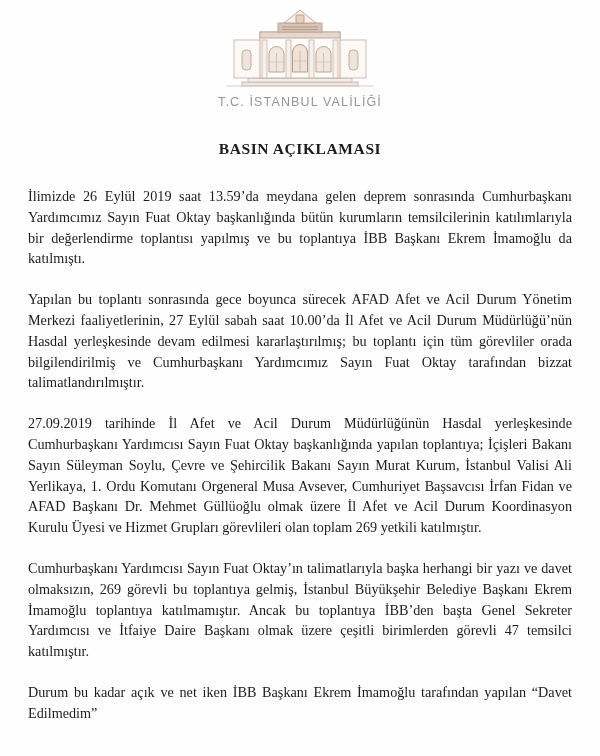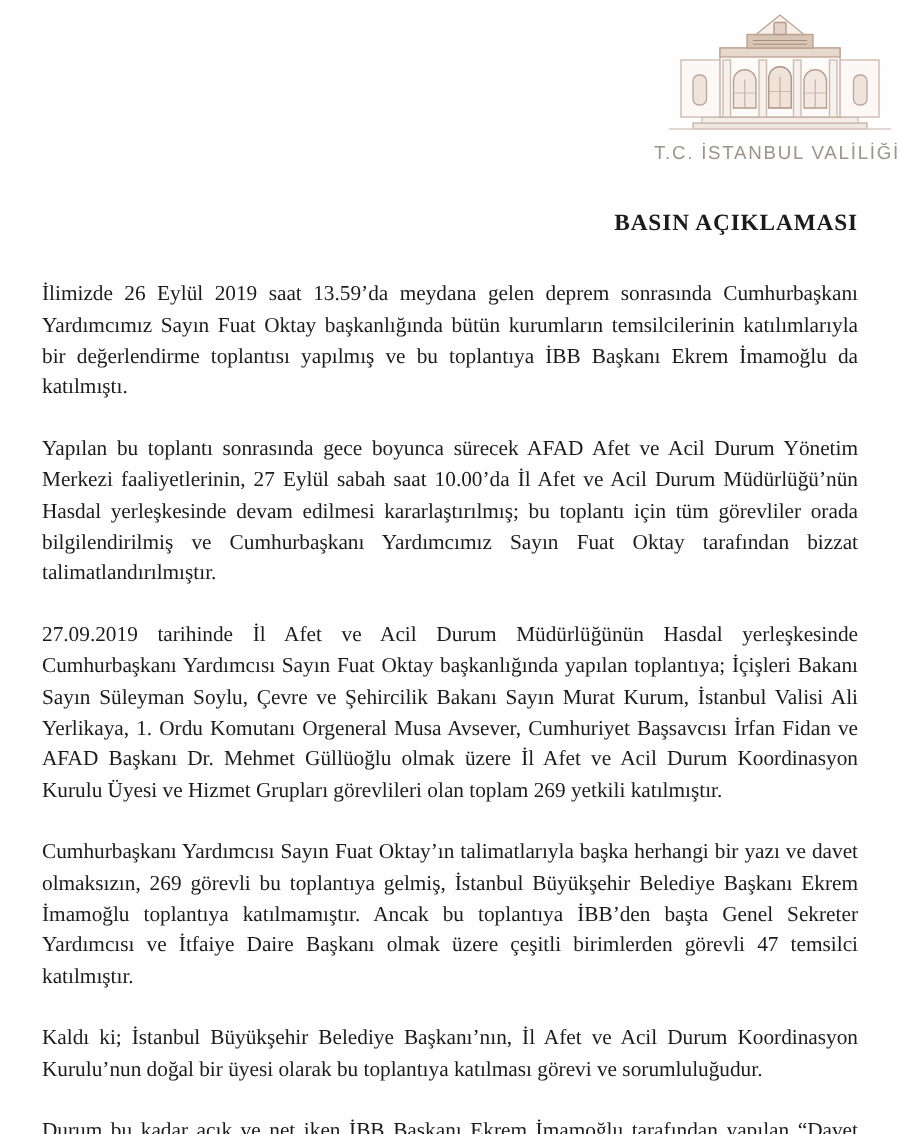--- a/index.html
+++ b/index.html
@@ -15,42 +15,42 @@
     overflow: hidden;
     font-family: "Liberation Serif", "DejaVu Serif", serif;
     color: #1b1b1b;
   }
 
   
   .letterhead {
     padding-top: 6px;
     display: flex;
     flex-direction: column;
-    align-items: flex-end;
+    align-items: center;
   }
   .crest {
     display: block;
   }
   .org-name {
     margin-top: 1px;
     font-family: "Liberation Sans", "DejaVu Sans", sans-serif;
     font-size: 12.5px;
     letter-spacing: 1.15px;
     color: #9b938f;
     text-align: center;
     white-space: nowrap;
   }
 
   
   .doc-body {
     margin: 0 28px 0 28px;
     width: 544px;
   }
   .doc-title {
-    text-align: right;
+    text-align: center;
     font-size: 15.5px;
     font-weight: bold;
     letter-spacing: 0.6px;
     margin-top: 31px;
     margin-bottom: 0;
   }
   .para {
     font-size: 14.2px;
     line-height: 1.465;
     text-align: justify;
@@ -116,18 +116,17 @@
   </div>
 
   <div class="doc-body">
 
     <h1 class="doc-title">BASIN AÇIKLAMASI</h1>
 
     <p class="para"><span>İlimizde 26 Eylül 2019 saat 13.59’da meydana gelen deprem sonrasında Cumhurbaşkanı Yardımcımız Sayın Fuat Oktay başkanlığında bütün kurumların temsilcilerinin katılımlarıyla bir değerlendirme toplantısı yapılmış ve bu toplantıya İBB Başkanı Ekrem İmamoğlu da katılmıştı.</span></p>
     <p class="para"><span>Yapılan bu toplantı sonrasında gece boyunca sürecek AFAD Afet ve Acil Durum Yönetim Merkezi faaliyetlerinin, 27 Eylül sabah saat 10.00’da İl Afet ve Acil Durum Müdürlüğü’nün Hasdal yerleşkesinde devam edilmesi kararlaştırılmış; bu toplantı için tüm görevliler orada bilgilendirilmiş ve Cumhurbaşkanı Yardımcımız Sayın Fuat Oktay tarafından bizzat </span><b>talimatlandırılmıştır.</b></p>
     <p class="para"><span>27.09.2019 tarihinde İl Afet ve Acil Durum Müdürlüğünün Hasdal yerleşkesinde Cumhurbaşkanı Yardımcısı Sayın Fuat Oktay başkanlığında yapılan toplantıya; İçişleri Bakanı Sayın Süleyman Soylu, Çevre ve Şehircilik Bakanı Sayın Murat Kurum, İstanbul Valisi Ali Yerlikaya, 1. Ordu Komutanı Orgeneral Musa Avsever, Cumhuriyet Başsavcısı İrfan Fidan ve AFAD Başkanı Dr. Mehmet Güllüoğlu olmak üzere </span><b>İl Afet ve Acil Durum Koordinasyon Kurulu Üyesi</b><span> ve Hizmet Grupları görevlileri olan toplam 269 yetkili katılmıştır.</span></p>
     <p class="para"><span>Cumhurbaşkanı Yardımcısı Sayın Fuat Oktay’ın talimatlarıyla başka herhangi bir yazı ve davet olmaksızın, 269 görevli bu toplantıya gelmiş, İstanbul Büyükşehir Belediye Başkanı Ekrem İmamoğlu toplantıya katılmamıştır. Ancak bu toplantıya İBB’den başta Genel Sekreter Yardımcısı ve İtfaiye Daire Başkanı olmak üzere çeşitli birimlerden görevli 47 temsilci katılmıştır.</span></p>
-    <p class="para"><span>Kaldı ki; İstanbul Büyükşehir Belediye Başkanı’nın, İl Afet ve Acil Durum Koordinasyon Kurulu’nun doğal bir üyesi olarak bu toplantıya katılması görevi ve sorumluluğudur.</span></p>
     <p class="para"><span>Durum bu kadar açık ve net iken İBB Başkanı Ekrem İmamoğlu tarafından yapılan </span><b>“Davet Edilmedim”</b></p>
 
   </div>
 
 </div>
 
 </body></html>

